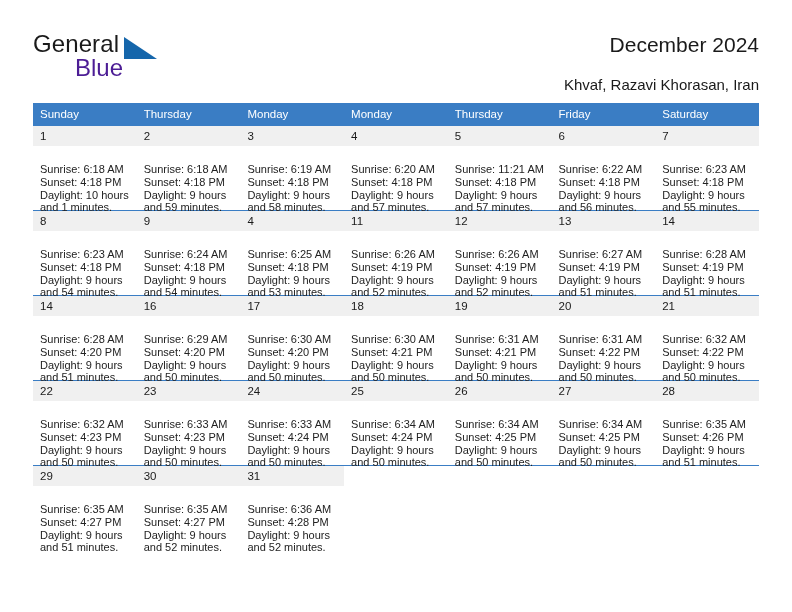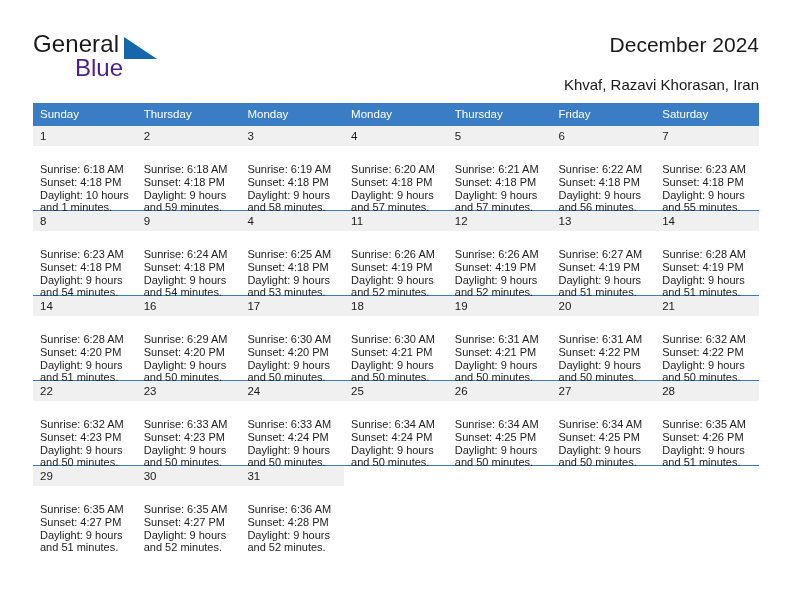--- a/index.html
+++ b/index.html
@@ -213,21 +213,21 @@
                 <div>Sunset: 4:18 PM</div>
                 <div>Daylight: 9 hours</div>
                 <div>and 57 minutes.</div>
               </div>
             </div>
           </td>
           <td>
             <div class="cell-inner">
               <span class="daynum">5</span>
               <div class="details">
-                <div>Sunrise: 6:21 AM</div>
+                <div>Sunrise: 11:21 AM</div>
                 <div>Sunset: 4:18 PM</div>
                 <div>Daylight: 9 hours</div>
                 <div>and 57 minutes.</div>
               </div>
             </div>
           </td>
           <td>
             <div class="cell-inner">
               <span class="daynum">6</span>
               <div class="details">

